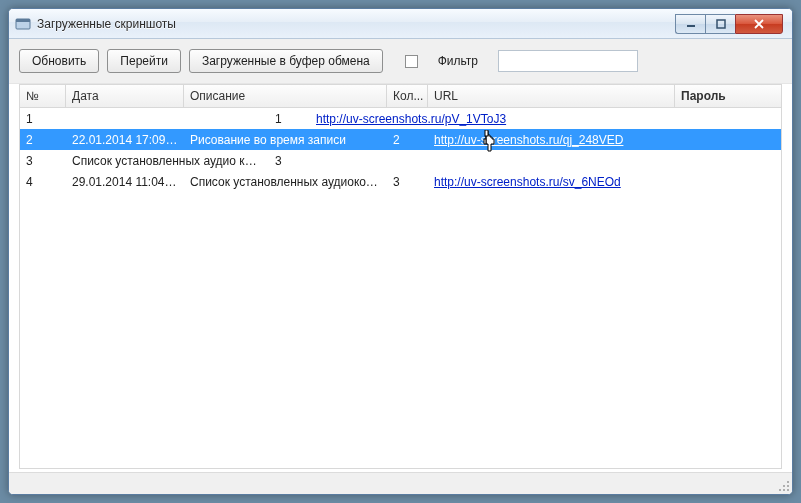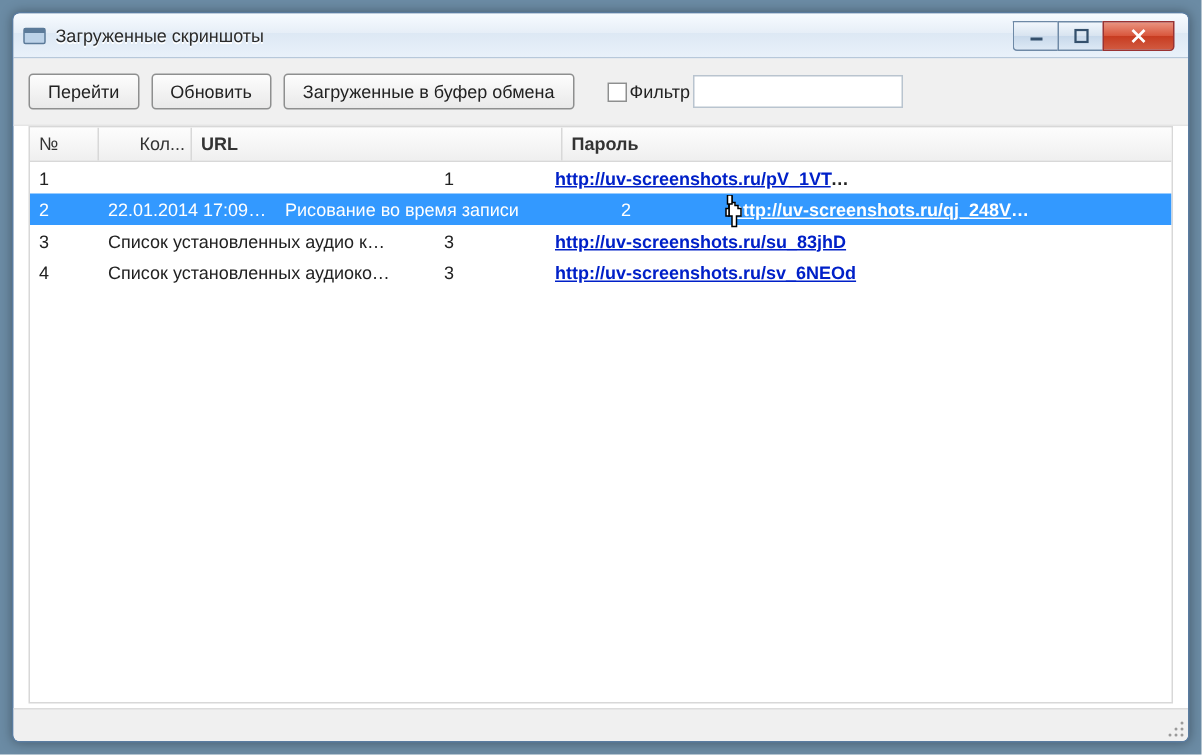--- a/index.html
+++ b/index.html
@@ -82,21 +82,21 @@
     font-size: 12px;
     font-family: inherit;
     color: #222;
     display: inline-flex;
     align-items: center;
   }
 
   .filter-wrap {
     display: flex;
     align-items: center;
-    gap: 2px;
+    gap: 20px;
     margin-left: 14px;
   }
   .checkbox {
     width: 13px; height: 13px;
     border: 1px solid #8e8f8f;
     background: #fff;
     display: inline-block;
   }
   .filter-label { color: #222; }
   .filter-input {
@@ -128,22 +128,22 @@
     padding: 0 6px;
     display: flex;
     align-items: center;
     color: #333;
     overflow: hidden;
     white-space: nowrap;
   }
   .col-num   { width: 46px; }
   .col-date  { width: 118px; }
   .col-desc  { width: 203px; }
-  .col-count { width: 41px; margin-left: 21px; }
-  .col-url   { width: 247px; font-weight: bold; }
+  .col-count { width: 41px; }
+  .col-url   { width: 247px; }
   .col-pass  { flex: 1; border-right: none; font-weight: bold; }
 
   .grid-body {
     flex: 1;
     overflow: auto;
     position: relative;
   }
   .row {
     display: flex;
     height: 21px;
@@ -157,21 +157,20 @@
   .row.selected .cell a { color: #fff; }
   .cell {
     padding: 0 6px;
     overflow: hidden;
     white-space: nowrap;
     text-overflow: ellipsis;
   }
   .cell a {
     color: #0020c8;
     text-decoration: underline;
-    margin-left: 33px;
   }
 
   .statusbar {
     height: 22px;
     background: #f0f0f0;
     border-top: 1px solid #dcdcdc;
     position: relative;
   }
   .statusbar .grip {
     position: absolute;
@@ -212,33 +211,35 @@
       </div>
       <div class="win-btn close">
         <svg width="12" height="10">
             <path d="M2 1 L10 9 M10 1 L2 9" stroke="#fff" stroke-width="1.8"></path>
           </svg>
       </div>
     </div>
   </div>
 
   <div class="toolbar">
+    <button class="btn">Обновить</button>
     <button class="btn">Перейти</button>
-    <button class="btn">Обновить</button>
     <button class="btn">Загруженные в буфер обмена</button>
     <div class="filter-wrap">
       <span class="checkbox"></span>
       <span class="filter-label">Фильтр</span>
       <input class="filter-input" type="text" value="" style="">
     </div>
   </div>
 
   <div class="content">
     <div class="grid-header">
       <div class="col-h col-num">№</div>
+      <div class="col-h col-date">Дата</div>
+      <div class="col-h col-desc">Описание</div>
       <div class="col-h col-count">Кол...</div>
       <div class="col-h col-url">URL</div>
       <div class="col-h col-pass">Пароль</div>
     </div>
     <div class="grid-body" id="grid-body">
         <div class="row">
           <div class="cell col-num">1</div>
           <div class="cell col-desc"></div>
           <div class="cell col-count">1</div>
           <div class="cell col-url"><a href="#">http://uv-screenshots.ru/pV_1VToJ3</a></div>
@@ -249,25 +250,25 @@
           <div class="cell col-date">22.01.2014 17:09:15</div>
           <div class="cell col-desc">Рисование во время записи</div>
           <div class="cell col-count">2</div>
           <div class="cell col-url"><a href="#">http://uv-screenshots.ru/qj_248VED</a></div>
           <div class="cell col-pass"></div>
         </div>
         <div class="row">
           <div class="cell col-num">3</div>
           <div class="cell col-desc">Список установленных аудио коде...</div>
           <div class="cell col-count">3</div>
-          <div class="cell col-url"><a href="#">http://uv-screenshots.ru/su_83jhD</a></div>
           <div class="cell col-pass"></div>
         </div>
         <div class="row">
           <div class="cell col-num">4</div>
+          <div class="cell col-date">29.01.2014 11:04:19</div>
           <div class="cell col-desc">Список установленных аудиокодек...</div>
           <div class="cell col-count">3</div>
           <div class="cell col-url"><a href="#">http://uv-screenshots.ru/sv_6NEOd</a></div>
           <div class="cell col-pass"></div>
         </div>
       </div>
   </div>
 
   <div class="statusbar">
     <div class="grip">

